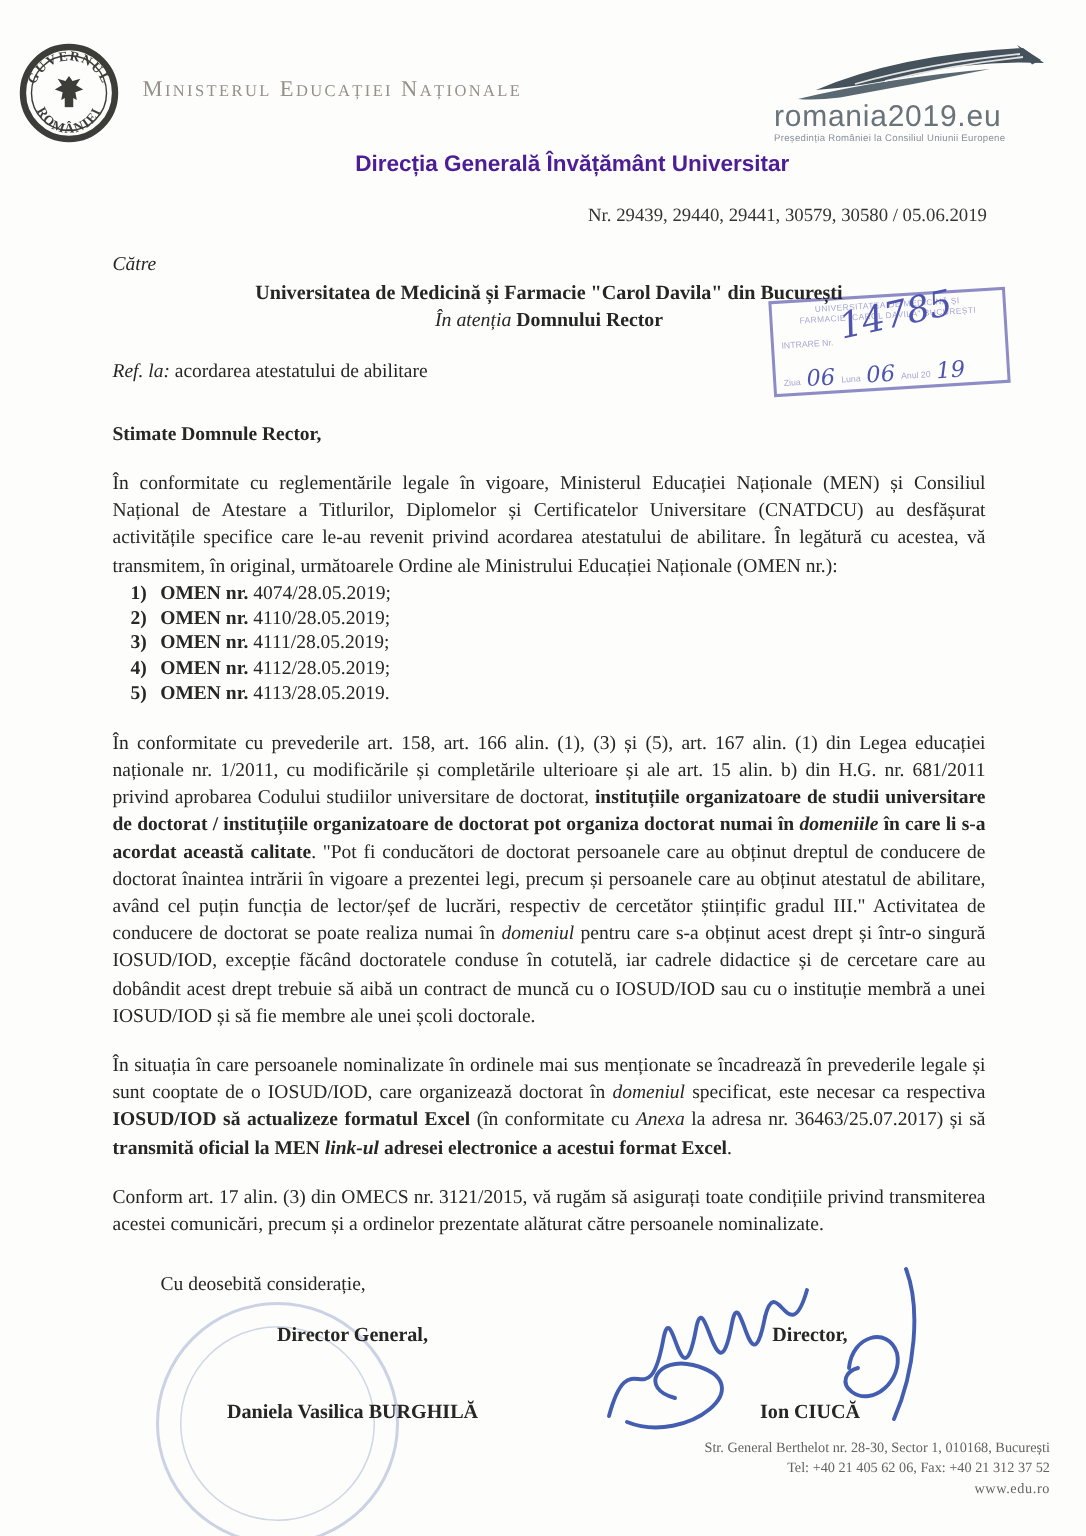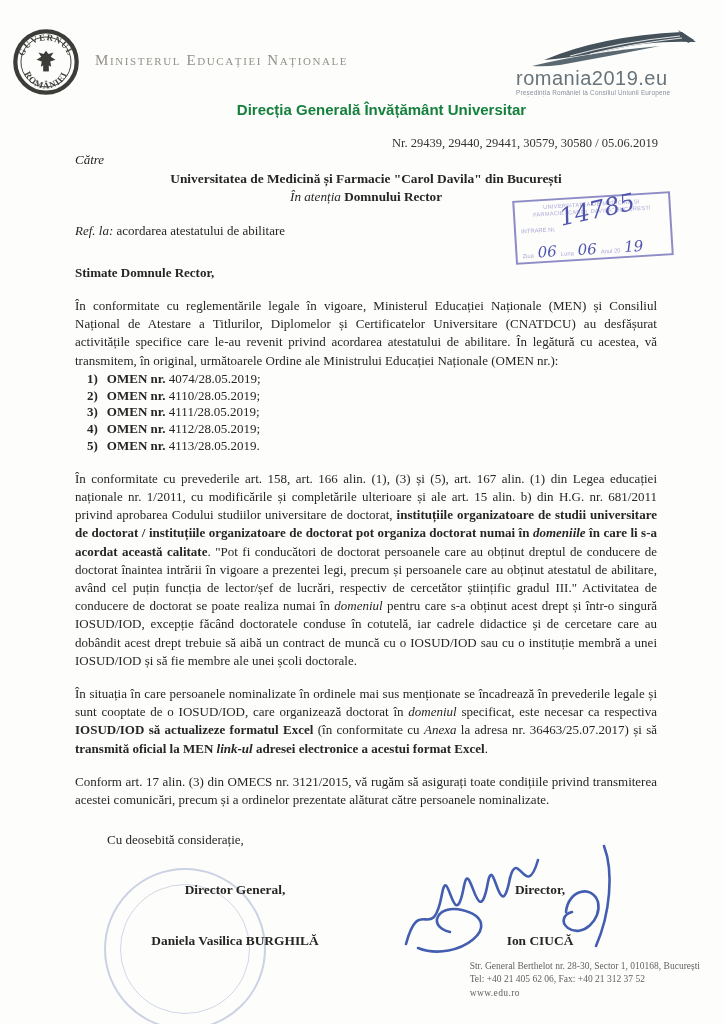--- a/index.html
+++ b/index.html
@@ -18,33 +18,33 @@
     font-family:"Liberation Serif",serif;font-variant:small-caps;
     font-size:15px;letter-spacing:1.6px;color:#94918a;font-weight:500;
   }
   .eu-logo{position:absolute;left:516px;top:26px;width:196px;text-align:left;}
   .eu-logo .swoosh{display:block;margin-left:14px;}
   .eu-title{font-family:"Liberation Sans",sans-serif;font-size:20px;color:#68737a;letter-spacing:.5px;line-height:20px;}
   .eu-tagline{font-family:"Liberation Sans",sans-serif;font-size:6.4px;color:#87909b;margin-top:1px;letter-spacing:.2px;}
 
   .dept-title{
     position:absolute;left:0;right:0;top:101px;text-align:center;
-    font-family:"Liberation Sans",sans-serif;font-weight:bold;font-size:15px;color:#15803d;margin-left:39px;
+    font-family:"Liberation Sans",sans-serif;font-weight:bold;font-size:15px;color:#4c1d95;margin-left:39px;
   }
   .reg-line{
     position:absolute;right:66px;top:136px;
     font-size:12.5px;color:#33332f;
   }
 
   
   .letter{
     position:absolute;left:75px;top:151px;width:582px;
     font-size:13px;line-height:18.2px;
   }
-  .to-label{font-style:italic;font-size:13px;}
+  .to-label{font-style:italic;font-size:13px;margin-top:16px;}
   .recipient{text-align:center;font-weight:bold;font-size:13.4px;margin-top:1px;}
   .attention{text-align:center;font-size:13.2px;margin-top:0;}
   .subject{margin-top:15px;}
   .salutation{margin-top:24px;font-weight:bold;}
   .para{text-align:justify;margin-top:15px;}
   .omen-list{margin:1px 0 0 12px;}
   .omen-item{line-height:16.8px;}
   .omen-item .num{font-weight:bold;margin-right:9px;}
   .closing{margin-top:22px;margin-left:32px;}
 
@@ -74,21 +74,21 @@
     position:absolute;left:104px;top:868px;width:158px;height:158px;border-radius:50%;
     border:2px solid rgba(72,100,168,.28);
   }
   .round-stamp::after{
     content:"";position:absolute;left:14px;top:14px;right:14px;bottom:14px;
     border-radius:50%;border:1px solid rgba(72,100,168,.25);
   }
 
   
   .footer{
-    position:absolute;right:24px;top:960px;
+    position:absolute;right:24px;top:960px;text-align:right;
     font-size:9.5px;line-height:13px;color:#63625e;
   }
   .footer .site{margin-top:1px;letter-spacing:.4px;}
 </style>
 </head>
 <body>
 
 <div class="page">
 
   <div class="seal">

